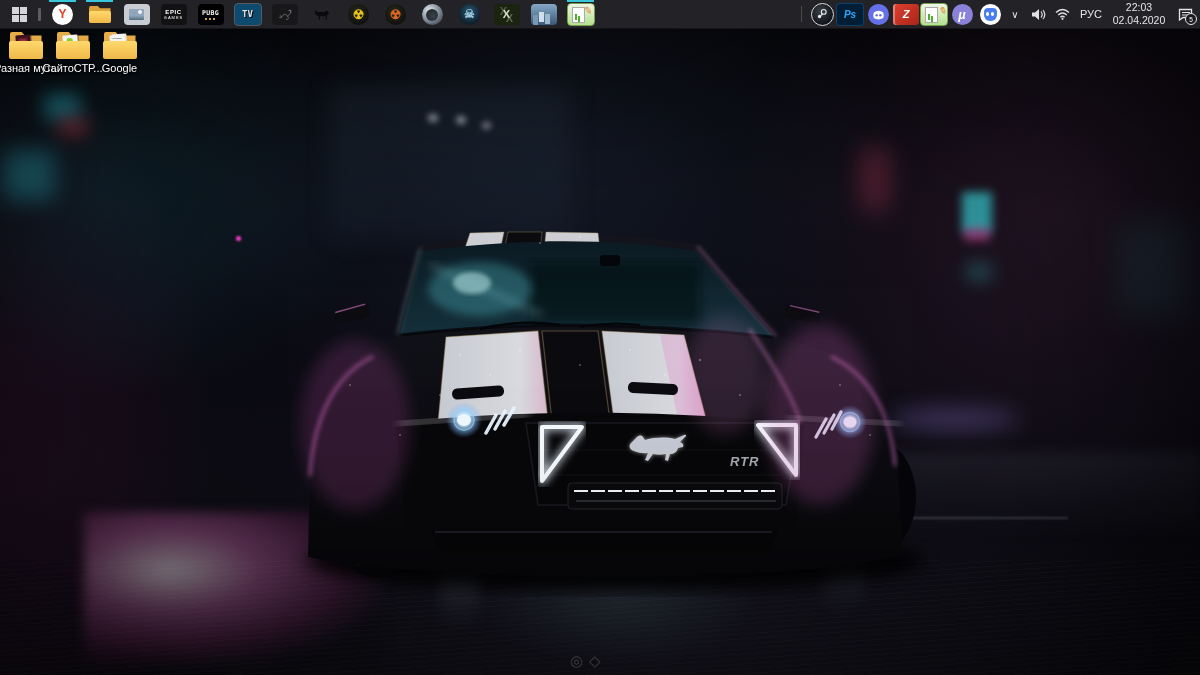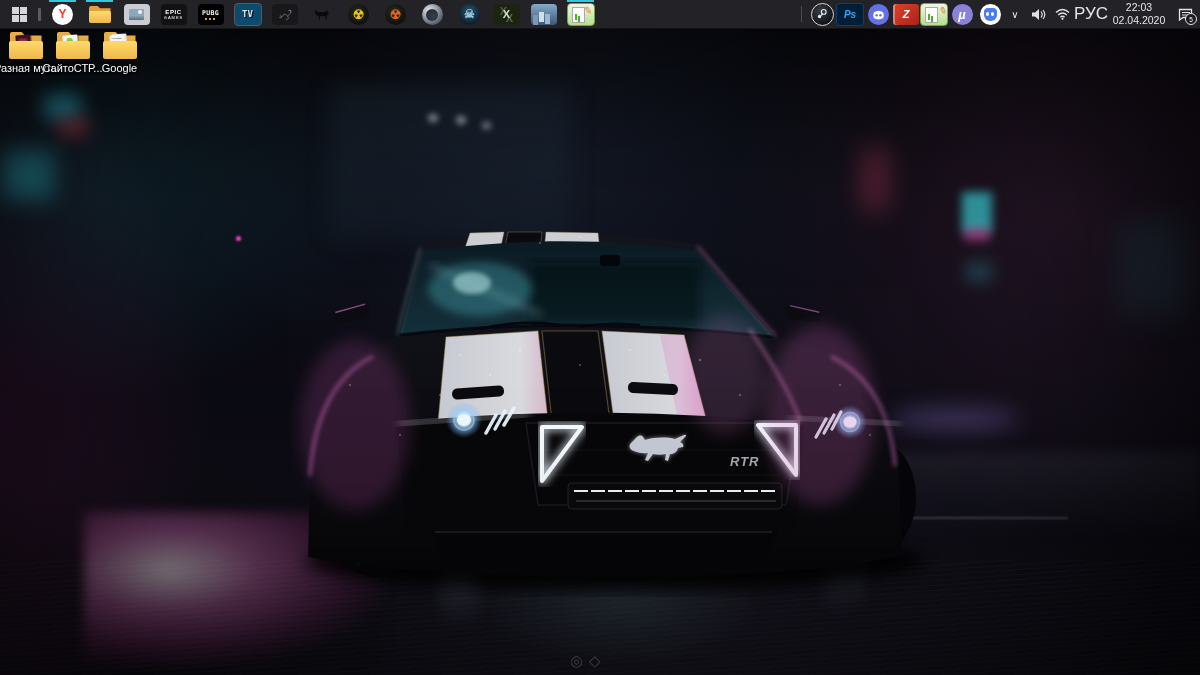--- a/index.html
+++ b/index.html
@@ -69,21 +69,21 @@
   .win-logo i{background:#d6d6d8;}
   .start-divider{width:3px;height:13px;background:#5c5c62;border-radius:1px;margin:0 3px 0 0;}
   .pinned{display:flex;height:28px;}
   .tb-icon{width:37px;height:28px;display:flex;align-items:center;justify-content:center;position:relative;cursor:pointer;}
   .tb-icon.run::before{content:'';position:absolute;top:0;left:5px;right:5px;height:2px;background:var(--accent,#38c6da);}
   .tray{margin-left:auto;display:flex;align-items:center;height:28px;}
   .tray-sep{width:1px;height:16px;background:#4a4a50;margin:0 6px;}
   .tray-icon{width:28px;height:28px;display:flex;align-items:center;justify-content:center;cursor:pointer;font-style:italic;}
   .sys-btn{height:28px;display:flex;align-items:center;justify-content:center;cursor:pointer;color:#e6e6e8;}
   .chevron{width:22px;font-size:10px;}
-  .lang{width:34px;font-size:17px;}
+  .lang{width:34px;font-size:11px;}
   .clock{width:62px;flex-direction:column;font-size:10.5px;line-height:1.2;text-align:center;}
   .notif{width:30px;position:relative;}
   .notif .badge{position:absolute;right:3px;bottom:3px;width:10px;height:10px;border-radius:50%;background:#1b1b1f;
                 border:1px solid #e4e4e6;color:#fff;font-size:6.5px;display:flex;align-items:center;justify-content:center;}
 
   
   .gi{width:21px;height:21px;border-radius:50%;display:flex;align-items:center;justify-content:center;font-weight:bold;}
   .sq{width:26px;height:21px;border-radius:4px;display:flex;flex-direction:column;align-items:center;justify-content:center;overflow:hidden;}
   .yandex{background:#fff;color:#e8412a;font-size:12px;}
   .folder-ico{position:relative;width:22px;height:17px;}

